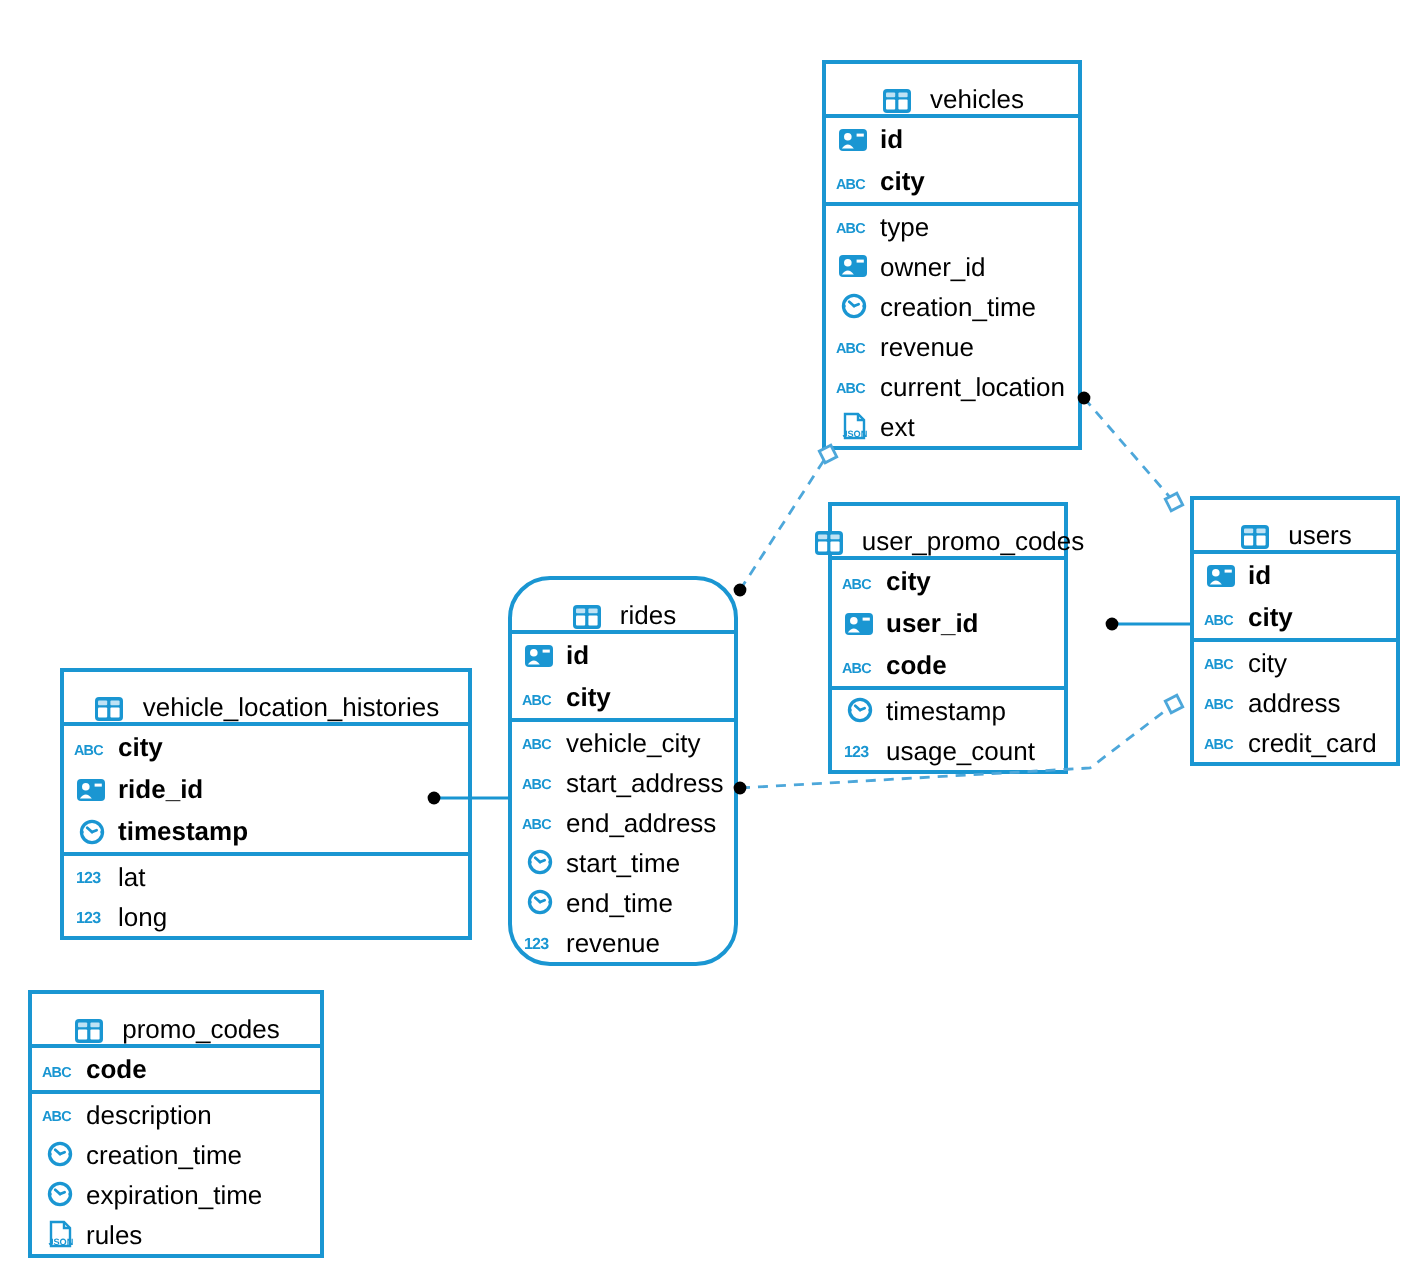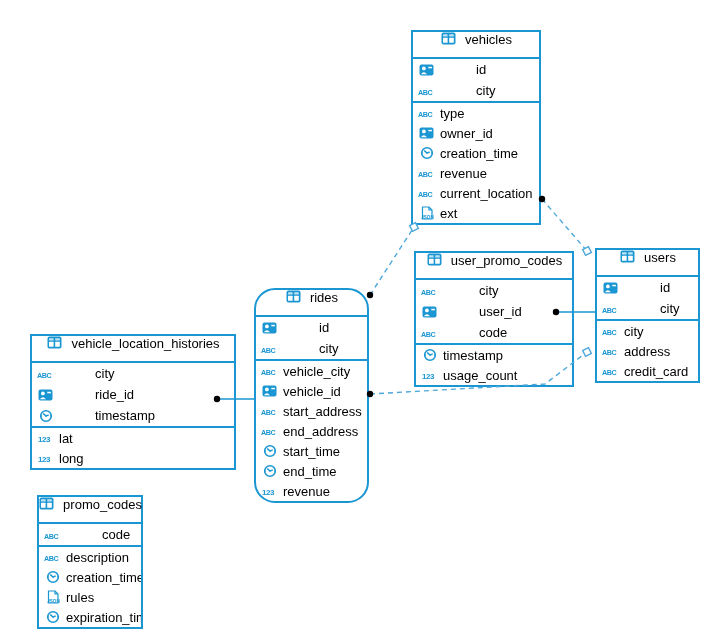--- a/index.html
+++ b/index.html
@@ -14,21 +14,21 @@
   .table-node{
     position:absolute;
     background:#ffffff;
     border:2px solid var(--accent);
     box-sizing:border-box;
     z-index:1;
   }
   .table-header{
     height:25px;
     display:flex;
-    align-items:flex-start;
+    align-items:flex-end;
     justify-content:center;
     gap:8px;
     border-bottom:2px solid var(--accent);
     font-size:13px;
     color:var(--text);
     white-space:nowrap;
   }
   .section{box-sizing:border-box;}
   .section.pk{border-bottom:2px solid var(--accent);}
   .column-row{
@@ -36,21 +36,21 @@
     display:flex;
     align-items:center;
     gap:5px;
     padding:0 5px;
     font-size:13px;
     color:var(--text);
     white-space:nowrap;
     overflow:hidden;
   }
   .section.cols .column-row{height:20px;}
-  .section.pk .column-row .col-name{font-weight:normal;margin-left:36px;}
+  .section.pk .column-row .col-name{font-weight:bold;}
   .icon{
     display:inline-flex;
     width:17px;
     min-width:17px;
     justify-content:center;
     align-items:center;
   }
   svg.overlay{
     position:absolute;
     left:0;top:0;
@@ -166,21 +166,21 @@
               <svg width="14" height="14" viewBox="0 0 14 14">
                 <path d="M2.5 1 h6.5 l3 3 v9 h-9.5 z" fill="#ffffff" stroke="#1a96d2" stroke-width="1.2"></path>
                 <path d="M9 1 v3 h3" fill="none" stroke="#1a96d2" stroke-width="1.2"></path>
                 <text x="1.2" y="12.6" font-size="4.6" font-weight="bold" fill="#1a96d2" font-family="Liberation Sans,sans-serif">JSON</text>
               </svg>
             </span>
             <span class="col-name">ext</span>
           </div>
         </div>
       </div>
-      <div class="table-node" style="left: 414px; top: 251px; width: 160px;">
+      <div class="table-node" style="left: 414px; top: 251px; width: 120px;">
         <div class="table-header">
           <span class="icon">
             <svg width="15" height="13" viewBox="0 0 15 13">
               <rect x="0.5" y="0.5" width="14" height="12" rx="2" fill="#1a96d2"></rect>
               <rect x="2" y="2.2" width="4.6" height="2.4" rx="0.5" fill="#bfe2f4"></rect>
               <rect x="8.2" y="2.2" width="4.6" height="2.4" rx="0.5" fill="#bfe2f4"></rect>
               <rect x="2" y="5.8" width="4.6" height="5" rx="0.5" fill="#ffffff"></rect>
               <rect x="8.2" y="5.8" width="4.6" height="5" rx="0.5" fill="#ffffff"></rect>
             </svg>
           </span>
@@ -337,31 +337,20 @@
           <div class="column-row">
             <span class="icon">
               <svg width="17" height="10" viewBox="0 0 17 10">
                 <text x="0" y="8.5" font-size="7.2" font-weight="bold" letter-spacing="-0.4" fill="#1a96d2" font-family="Liberation Sans,sans-serif">ABC</text>
               </svg>
             </span>
             <span class="col-name">vehicle_city</span>
           </div>
           <div class="column-row">
             <span class="icon">
-              <svg width="15" height="12" viewBox="0 0 15 12">
-                <rect x="0.5" y="0.5" width="14" height="11" rx="2" fill="#1a96d2"></rect>
-                <circle cx="4.9" cy="4.4" r="1.9" fill="#ffffff"></circle>
-                <path d="M1.9 10.2 Q4.9 6.2 7.9 10.2 Z" fill="#ffffff"></path>
-                <rect x="9.3" y="2.8" width="3.6" height="1.5" fill="#ffffff"></rect>
-              </svg>
-            </span>
-            <span class="col-name">vehicle_id</span>
-          </div>
-          <div class="column-row">
-            <span class="icon">
               <svg width="17" height="10" viewBox="0 0 17 10">
                 <text x="0" y="8.5" font-size="7.2" font-weight="bold" letter-spacing="-0.4" fill="#1a96d2" font-family="Liberation Sans,sans-serif">ABC</text>
               </svg>
             </span>
             <span class="col-name">start_address</span>
           </div>
           <div class="column-row">
             <span class="icon">
               <svg width="17" height="10" viewBox="0 0 17 10">
                 <text x="0" y="8.5" font-size="7.2" font-weight="bold" letter-spacing="-0.4" fill="#1a96d2" font-family="Liberation Sans,sans-serif">ABC</text>
@@ -461,21 +450,21 @@
           <div class="column-row">
             <span class="icon">
               <svg width="15" height="10" viewBox="0 0 15 10">
                 <text x="0" y="8.5" font-size="8" font-weight="bold" letter-spacing="-0.4" fill="#1a96d2" font-family="Liberation Sans,sans-serif">123</text>
               </svg>
             </span>
             <span class="col-name">long</span>
           </div>
         </div>
       </div>
-      <div class="table-node" style="left: 37px; top: 495px; width: 106px;">
+      <div class="table-node" style="left: 14px; top: 495px; width: 148px;">
         <div class="table-header">
           <span class="icon">
             <svg width="15" height="13" viewBox="0 0 15 13">
               <rect x="0.5" y="0.5" width="14" height="12" rx="2" fill="#1a96d2"></rect>
               <rect x="2" y="2.2" width="4.6" height="2.4" rx="0.5" fill="#bfe2f4"></rect>
               <rect x="8.2" y="2.2" width="4.6" height="2.4" rx="0.5" fill="#bfe2f4"></rect>
               <rect x="2" y="5.8" width="4.6" height="5" rx="0.5" fill="#ffffff"></rect>
               <rect x="8.2" y="5.8" width="4.6" height="5" rx="0.5" fill="#ffffff"></rect>
             </svg>
           </span>
@@ -508,35 +497,35 @@
                 <path d="M7 7 L9.3 6.1" stroke="#1a96d2" stroke-width="1.4" stroke-linecap="round"></path>
                 <circle cx="2.1" cy="7" r="0.8" fill="#1a96d2"></circle>
                 <circle cx="11.9" cy="7" r="0.8" fill="#1a96d2"></circle>
               </svg>
             </span>
             <span class="col-name">creation_time</span>
           </div>
           <div class="column-row">
             <span class="icon">
               <svg width="14" height="14" viewBox="0 0 14 14">
+                <circle cx="7" cy="7" r="5.3" fill="#ffffff" stroke="#1a96d2" stroke-width="1.6"></circle>
+                <path d="M7 7 L4.6 4.9" stroke="#1a96d2" stroke-width="1.4" stroke-linecap="round"></path>
+                <path d="M7 7 L9.3 6.1" stroke="#1a96d2" stroke-width="1.4" stroke-linecap="round"></path>
+                <circle cx="2.1" cy="7" r="0.8" fill="#1a96d2"></circle>
+                <circle cx="11.9" cy="7" r="0.8" fill="#1a96d2"></circle>
+              </svg>
+            </span>
+            <span class="col-name">expiration_time</span>
+          </div>
+          <div class="column-row">
+            <span class="icon">
+              <svg width="14" height="14" viewBox="0 0 14 14">
                 <path d="M2.5 1 h6.5 l3 3 v9 h-9.5 z" fill="#ffffff" stroke="#1a96d2" stroke-width="1.2"></path>
                 <path d="M9 1 v3 h3" fill="none" stroke="#1a96d2" stroke-width="1.2"></path>
                 <text x="1.2" y="12.6" font-size="4.6" font-weight="bold" fill="#1a96d2" font-family="Liberation Sans,sans-serif">JSON</text>
               </svg>
             </span>
             <span class="col-name">rules</span>
-          </div>
-          <div class="column-row">
-            <span class="icon">
-              <svg width="14" height="14" viewBox="0 0 14 14">
-                <circle cx="7" cy="7" r="5.3" fill="#ffffff" stroke="#1a96d2" stroke-width="1.6"></circle>
-                <path d="M7 7 L4.6 4.9" stroke="#1a96d2" stroke-width="1.4" stroke-linecap="round"></path>
-                <path d="M7 7 L9.3 6.1" stroke="#1a96d2" stroke-width="1.4" stroke-linecap="round"></path>
-                <circle cx="2.1" cy="7" r="0.8" fill="#1a96d2"></circle>
-                <circle cx="11.9" cy="7" r="0.8" fill="#1a96d2"></circle>
-              </svg>
-            </span>
-            <span class="col-name">expiration_time</span>
           </div>
         </div>
       </div>
     </div>
 </div>
 
 </body></html>

